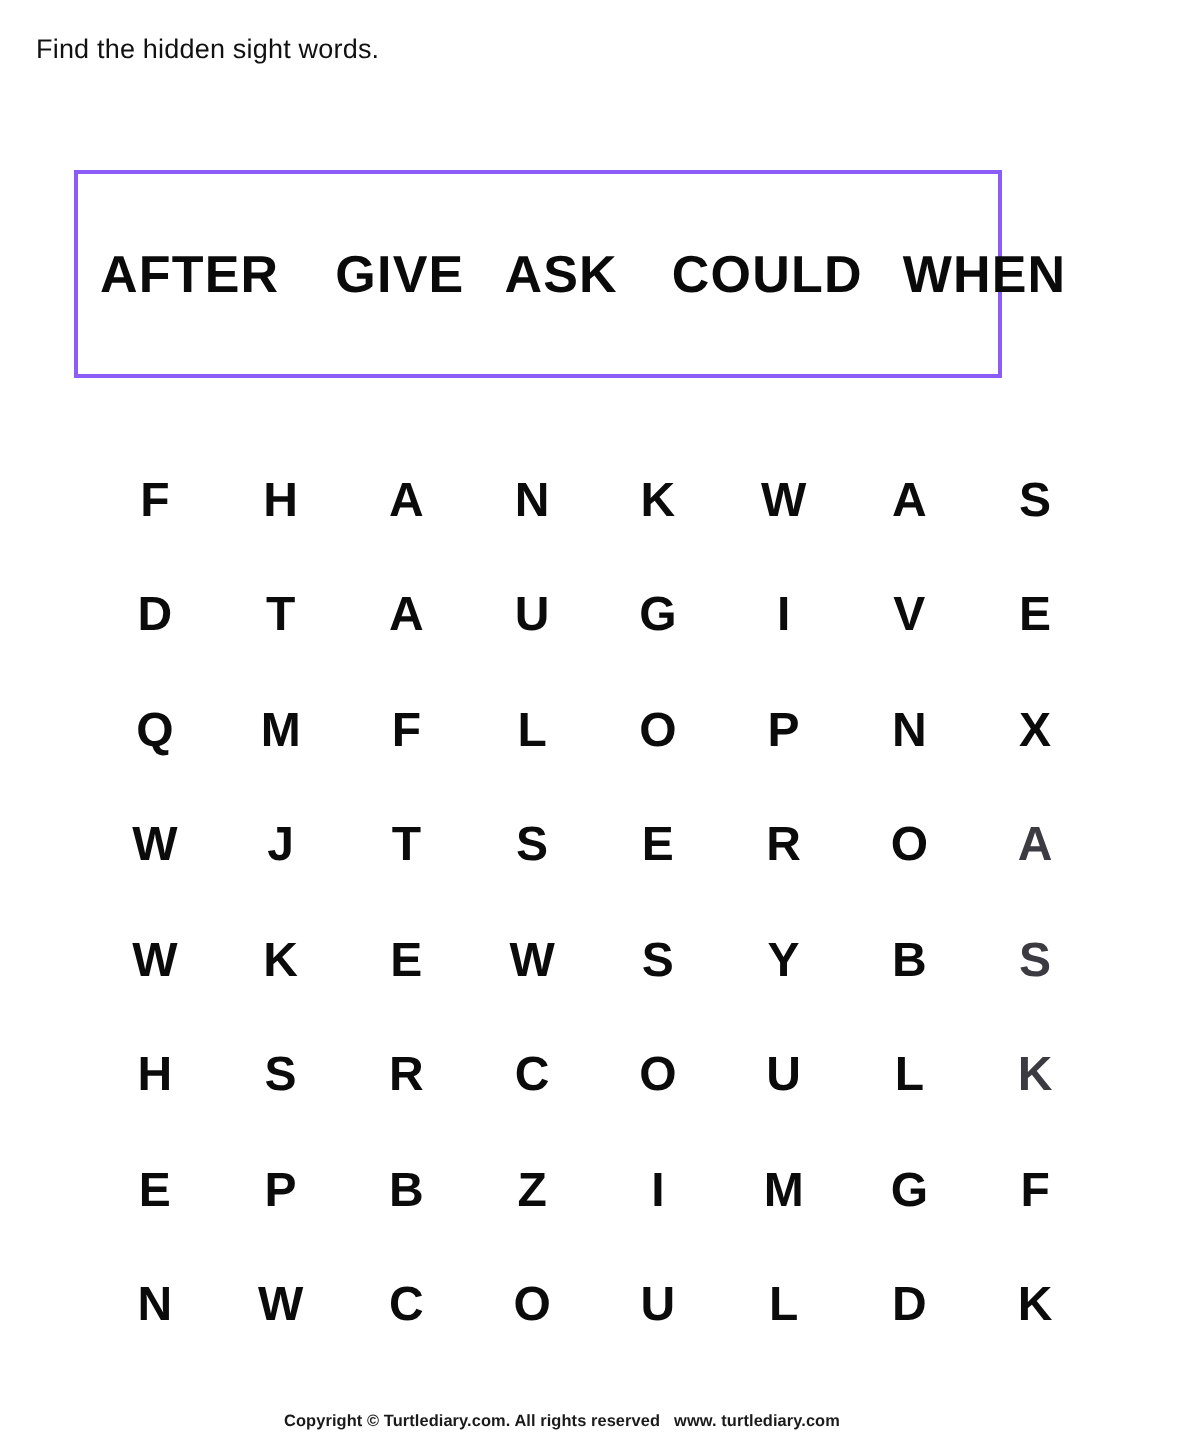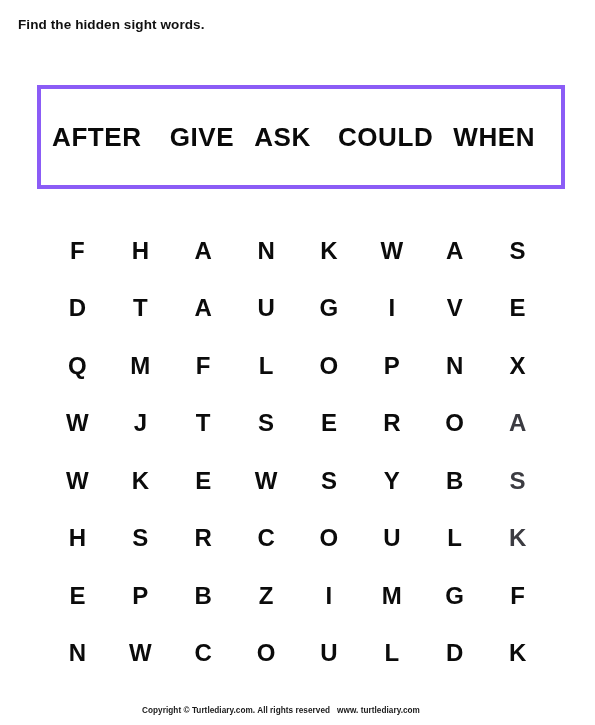--- a/index.html
+++ b/index.html
@@ -16,35 +16,35 @@
     overflow: hidden;
     color: #000000;
   }
 
   
   #instruction-title {
     position: absolute;
     left: 18px;
     top: 17px;
     font-size: 13.5px;
-    font-weight: bold;
+    font-weight: normal;
     letter-spacing: 0.1px;
     color: #111111;
     white-space: nowrap;
     text-align: right;
   }
 
   
   #word-bank {
     position: absolute;
     left: 37px;
     top: 85px;
-    width: 528px;
+    width: 464px;
     height: 104px;
-    border: 4px solid #8b5cf6;
+    border: 2px solid #8b5cf6;
     box-sizing: border-box;
     background: #ffffff;
   }
   #word-bank-list {
     position: absolute;
     left: 0;
     top: 0;
     width: 100%;
     height: 100%;
     display: flex;

